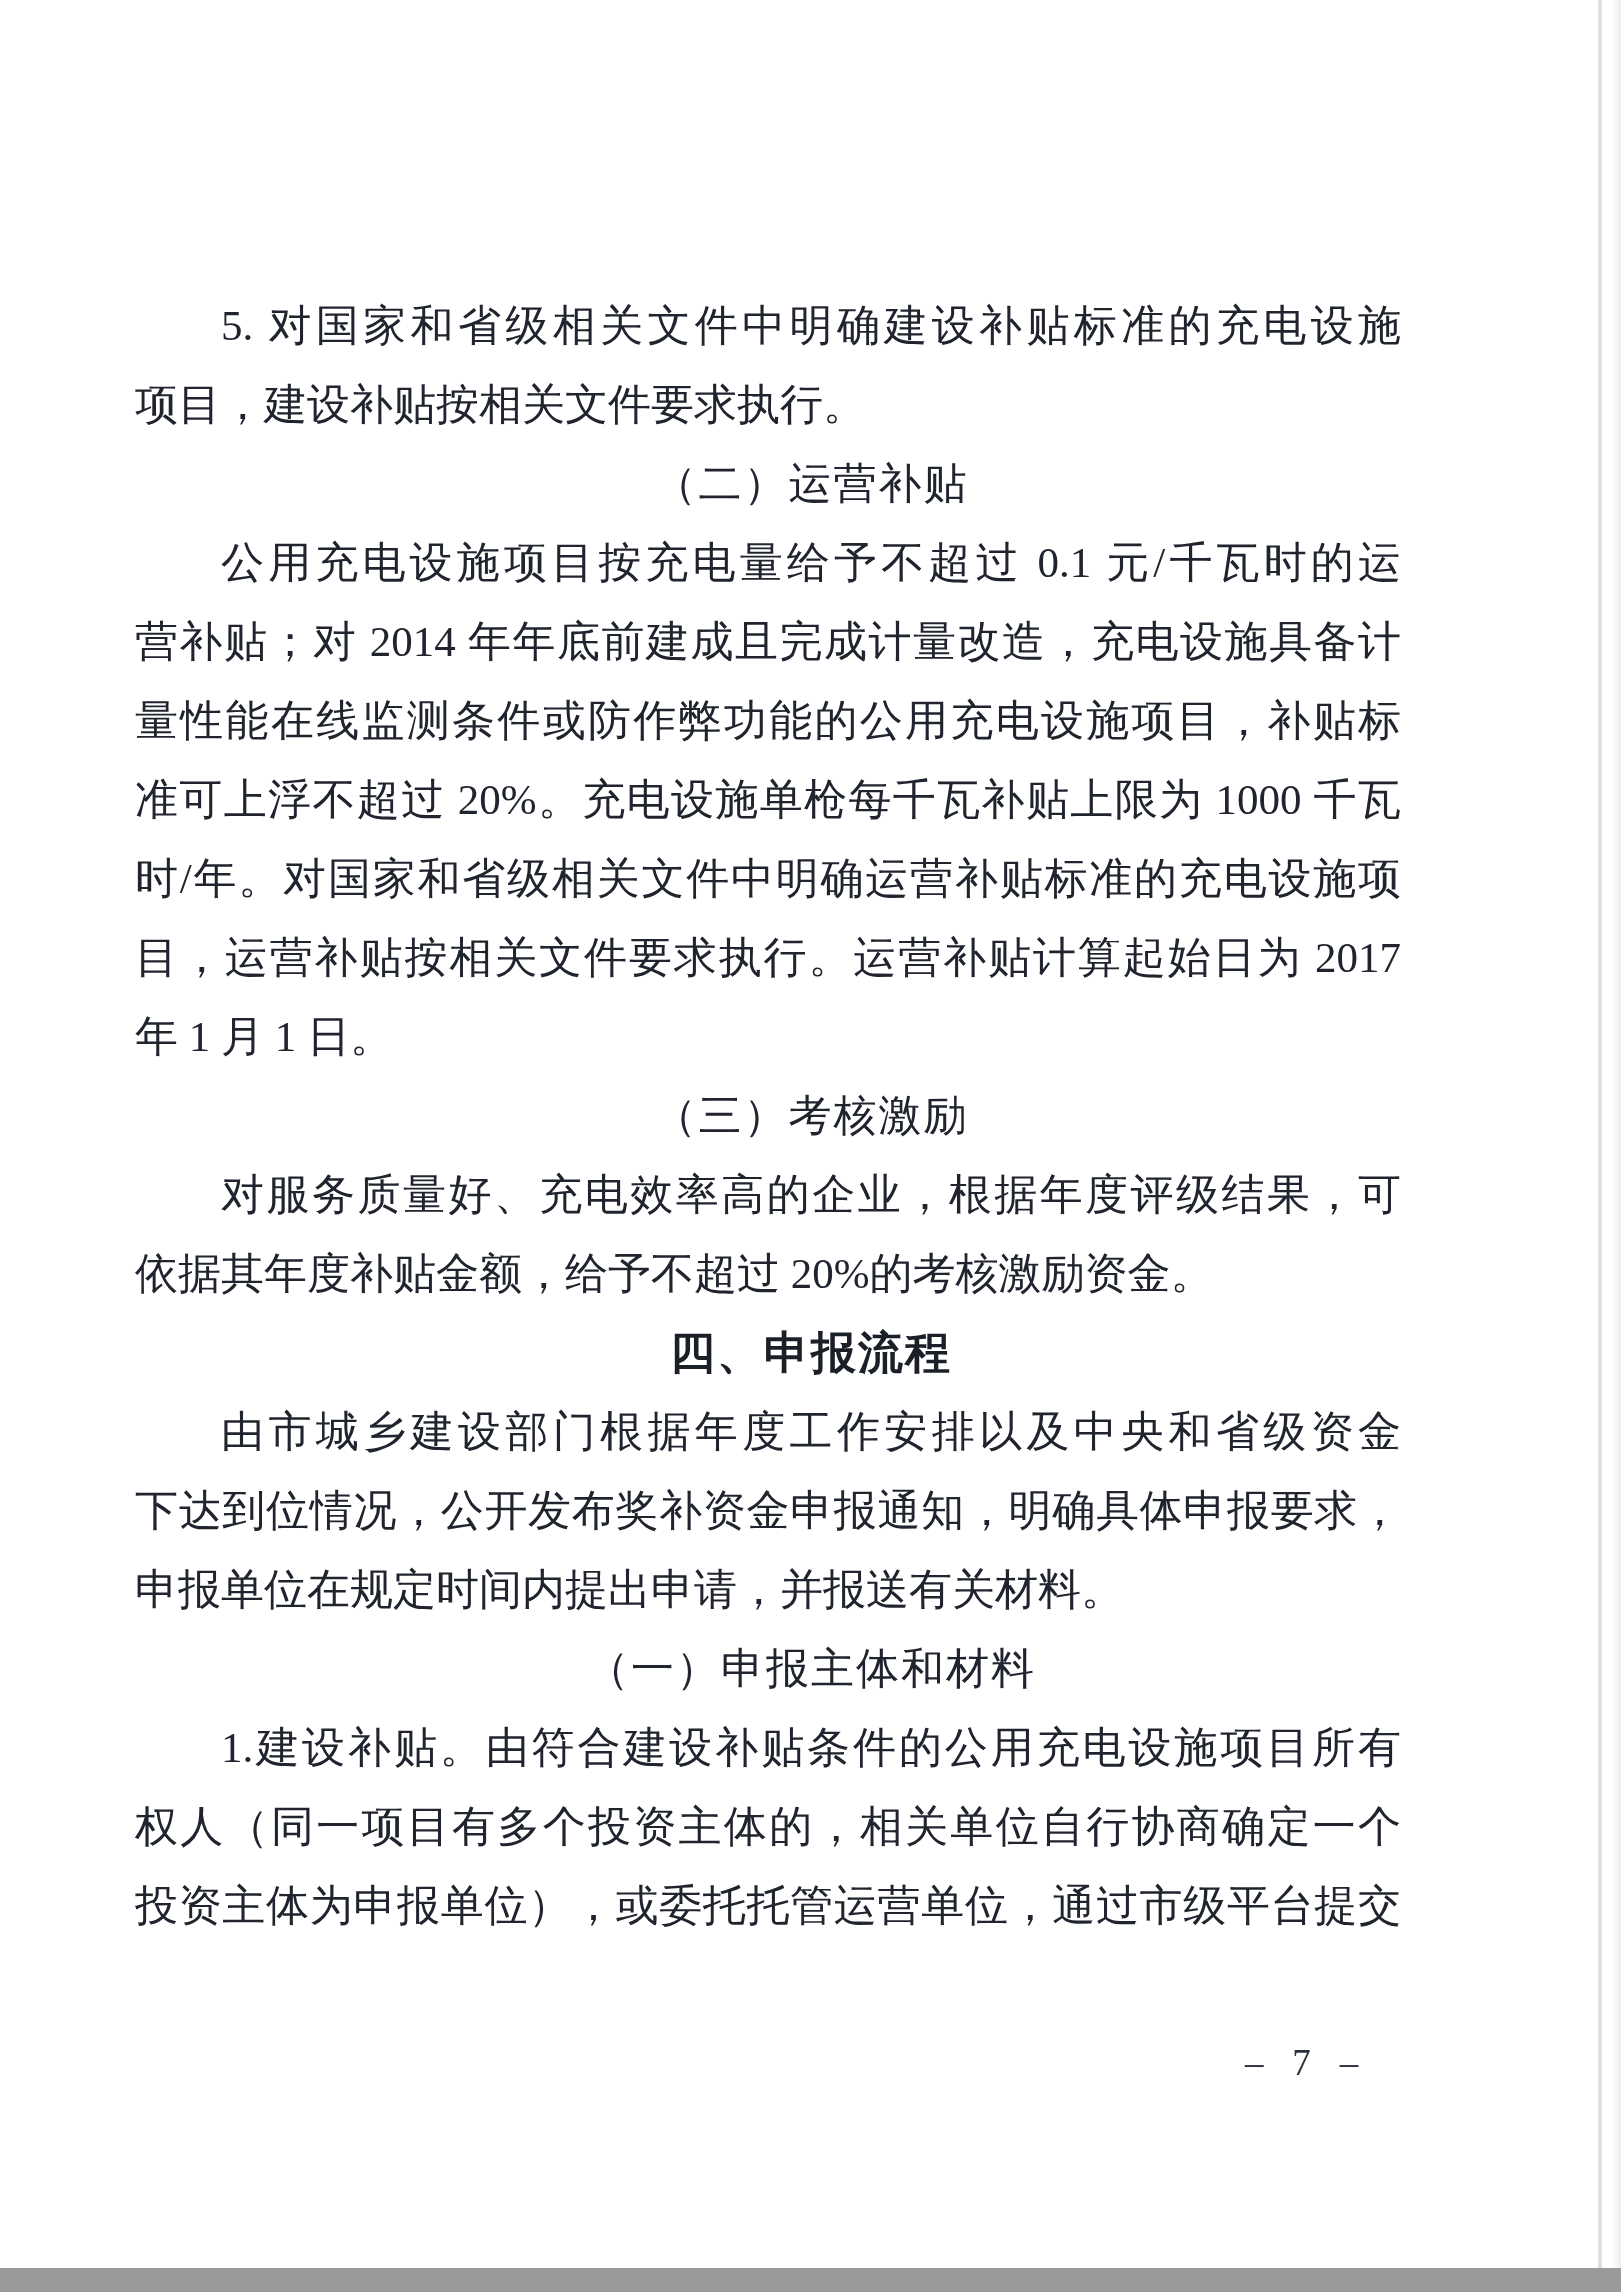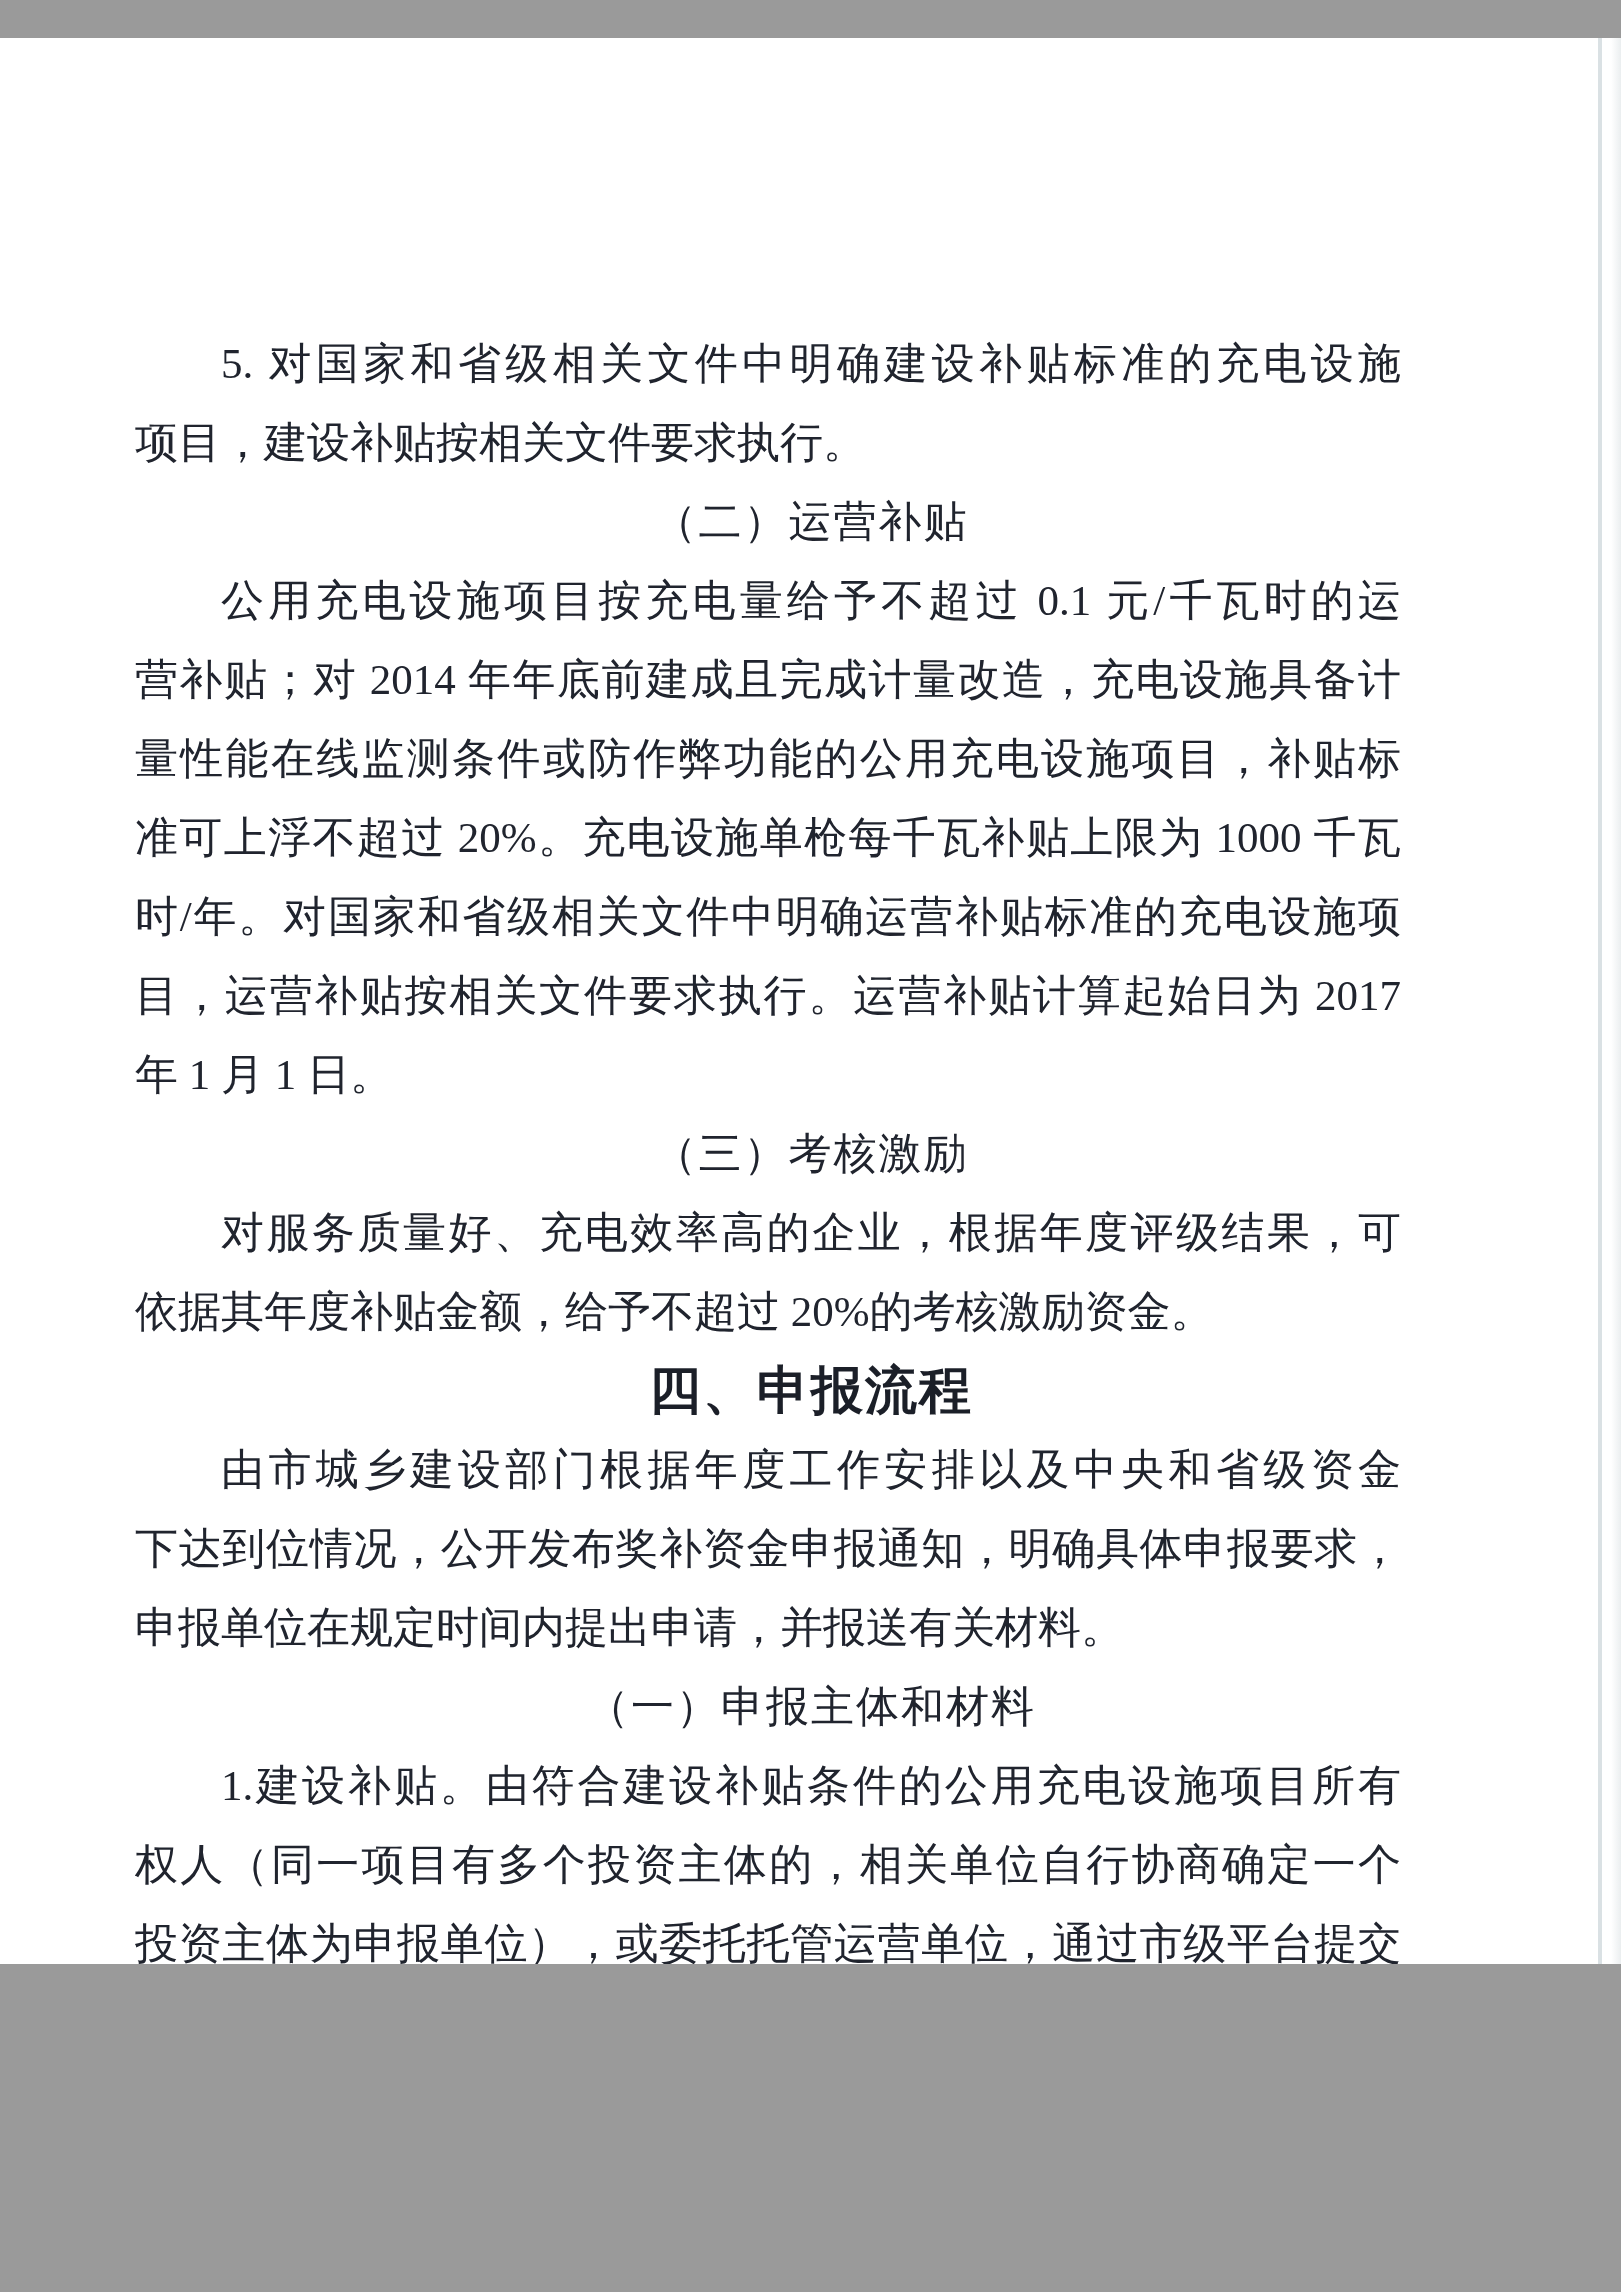--- a/index.html
+++ b/index.html
@@ -3,26 +3,25 @@
 <meta charset="utf-8">
 <style>
   html, body {
     margin: 0;
     padding: 0;
     background: #9a9a9a;
   }
   .page {
     position: relative;
     width: 1621px;
-    height: 1926px;
+    height: 2268px;
     background: #ffffff;
     overflow: hidden;
     font-family: "Liberation Serif", serif;
     color: #20242e;
-    margin-top: 38px;
   }
   .textblock {
     position: absolute;
     left: 135px;
     top: 286px;
     width: 1266px;
   }
   .line {
     height: 79px;
     line-height: 79px;
@@ -44,21 +43,21 @@
     padding-left: 0;
     text-indent: 86px;
   }
   .line.subheading {
     font-family: "Liberation Serif", serif;
     letter-spacing: 2px;
   }
   .line.chapter {
     font-family: "Liberation Sans", sans-serif;
     font-weight: 700;
-    font-size: 52px;
+    font-size: 45px;
     letter-spacing: 2px;
     color: #1b1f28;
   }
   .page-number {
     position: absolute;
     left: 1245px;
     top: 2041px;
     font-family: "Liberation Serif", serif;
     font-size: 37px;
     letter-spacing: 9.8px;

